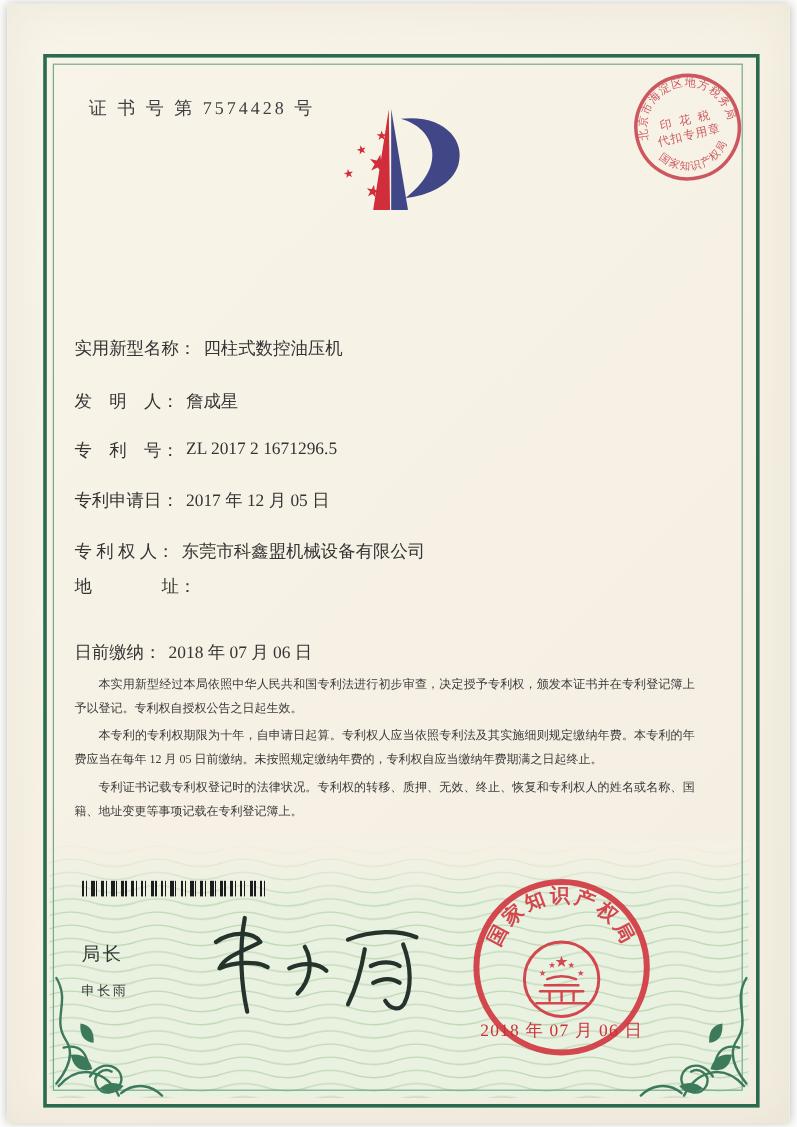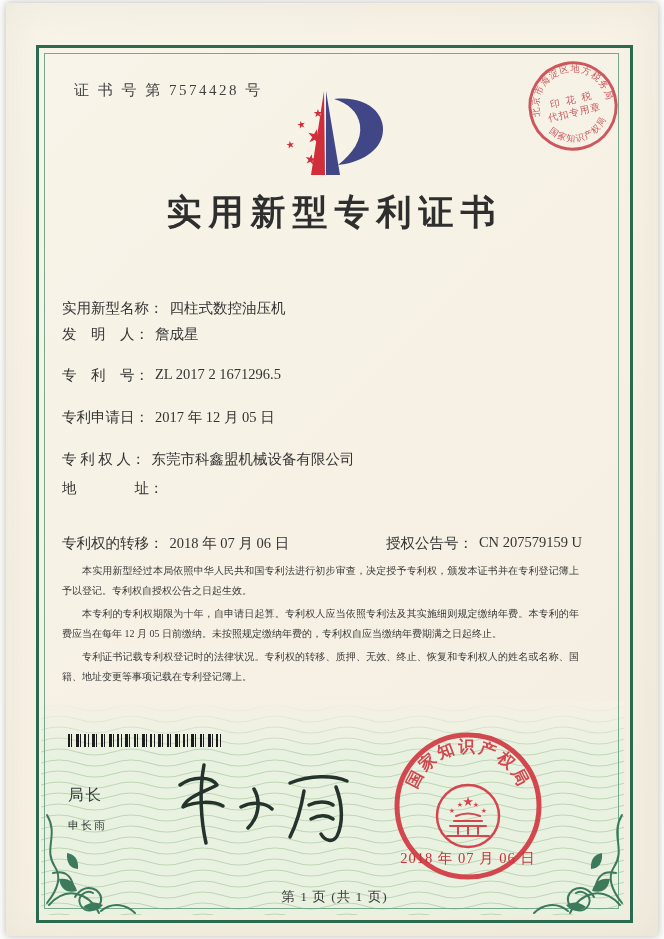--- a/index.html
+++ b/index.html
@@ -150,24 +150,23 @@
     <text font-size="9.5" fill="#c94b53" letter-spacing="1">
       <textPath href="#taxTop" startOffset="50%" text-anchor="middle">北京市海淀区地方税务局</textPath>
     </text>
     <text x="48" y="45" font-size="10" fill="#c94b53" text-anchor="middle" letter-spacing="2">印 花 税</text>
     <text x="48" y="58" font-size="10" fill="#c94b53" text-anchor="middle" letter-spacing="1">代扣专用章</text>
     <text font-size="9" fill="#c94b53" letter-spacing="1">
       <textPath href="#taxBottom" startOffset="50%" text-anchor="middle">国家知识产权局</textPath>
     </text>
   </svg>
 
-  <div class="title">实用新型专利证书</div>
 
   <div class="fields">
-    <div class="frow" style="top:22px">
+    <div class="frow" style="top:4px">
       <span class="flabel">实用新型名称：</span>
       <span class="fvalue">四柱式数控油压机</span>
     </div>
     <div class="frow" style="top:48px">
       <span class="flabel">发　明　人：</span>
       <span class="fvalue">詹成星</span>
     </div>
     <div class="frow" style="top:89px">
       <span class="flabel">专　利　号：</span>
       <span class="fvalue">ZL 2017 2 1671296.5</span>
@@ -177,26 +176,22 @@
       <span class="fvalue">2017 年 12 月 05 日</span>
     </div>
     <div class="frow" style="top:173px">
       <span class="flabel">专 利 权 人：</span>
       <span class="fvalue">东莞市科鑫盟机械设备有限公司</span>
     </div>
     <div class="frow frow-address" style="top:202px">
       <span class="flabel">地　　　　址：</span>
     </div>
     <div class="frow frow-grant" style="top:257px">
-      <span class="flabel">专利权的转移：</span>
+      <span class="flabel">日前缴纳：</span>
       <span class="fvalue">2018 年 07 月 06 日</span>
-      <span class="grant-right">
-        <span class="flabel">授权公告号：</span>
-        <span class="fvalue">CN 207579159 U</span>
-      </span>
     </div>
   </div>
 
   <div class="bodytext">
     <p>本实用新型经过本局依照中华人民共和国专利法进行初步审查，决定授予专利权，颁发本证书并在专利登记簿上予以登记。专利权自授权公告之日起生效。</p>
     <p>本专利的专利权期限为十年，自申请日起算。专利权人应当依照专利法及其实施细则规定缴纳年费。本专利的年费应当在每年 12 月 05 日前缴纳。未按照规定缴纳年费的，专利权自应当缴纳年费期满之日起终止。</p>
     <p>专利证书记载专利权登记时的法律状况。专利权的转移、质押、无效、终止、恢复和专利权人的姓名或名称、国籍、地址变更等事项记载在专利登记簿上。</p>
   </div>
 
   <div class="barcode"></div>
@@ -238,15 +233,14 @@
         <path d="M64 86 q 12 -5 24 0"></path>
         <path d="M62 91 h 28"></path>
         <path d="M58 96 h 36"></path>
         <path d="M66 96 v 8 M76 96 v 8 M86 96 v 8"></path>
         <path d="M55 106 h 42"></path>
       </g>
     </g>
   </svg>
   <div class="seal-date">2018 年 07 月 06 日</div>
 
-  <div class="footer">第 1 页 (共 1 页)</div>
 
 </div>
 
 </body></html>

